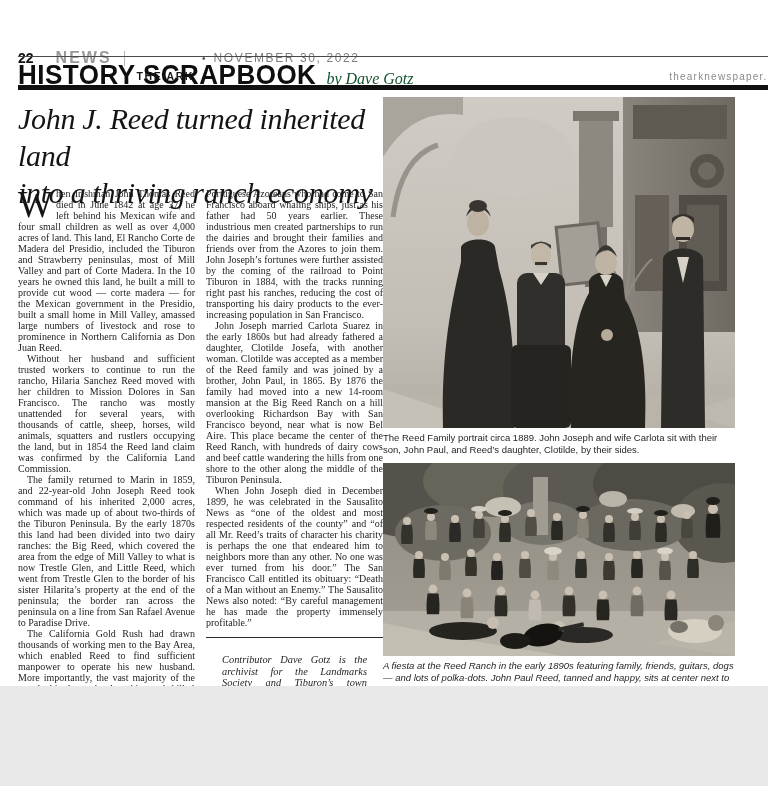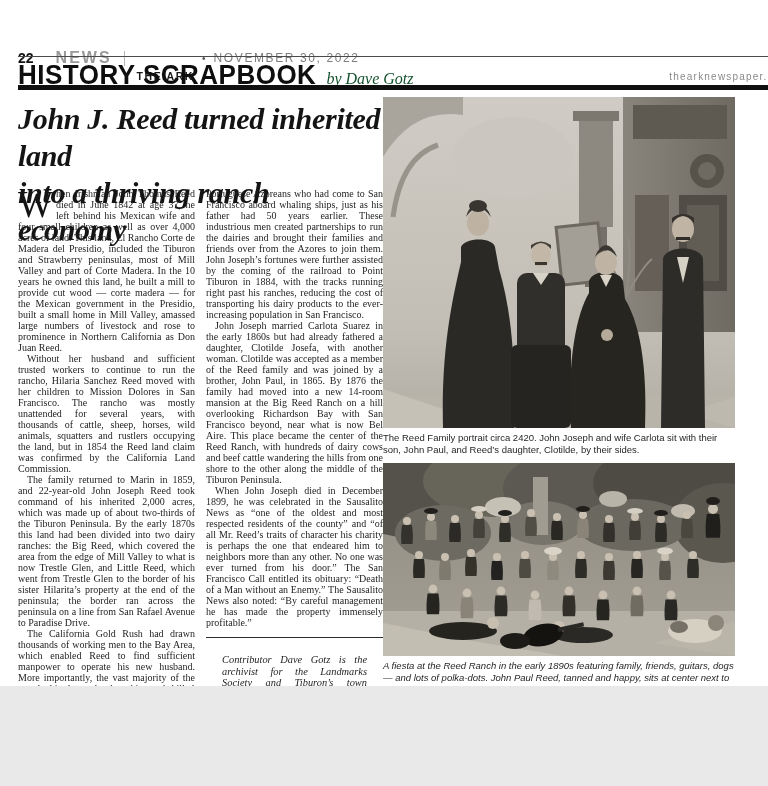--- a/index.html
+++ b/index.html
@@ -19,21 +19,21 @@
   .hdr-rule{position:absolute;top:56px;left:18px;right:20px;height:1px;background:#4a4a4a;}
 
   
   .banner{position:absolute;top:60px;left:18px;display:flex;align-items:baseline;}
   .banner-title{font-family:"Liberation Sans","DejaVu Sans",sans-serif;font-weight:bold;
                 font-size:26px;letter-spacing:0.5px;color:#0e0e0e;transform:scaleY(1.05);transform-origin:bottom left;}
   .banner-byline{font-style:italic;font-size:16px;color:#14532d;margin-left:10px;}
   .thick-bar{position:absolute;top:85px;left:18px;right:20px;height:5px;background:#101010;}
 
   
-  .headline{position:absolute;top:100px;left:18px;width:366px;font-style:italic;font-weight:700;
+  .headline{position:absolute;top:100px;left:18px;width:366px;font-style:italic;font-weight:400;
             font-size:30px;line-height:37px;color:#141414;letter-spacing:-0.3px;}
 
   
   .bodywrap{position:absolute;top:188px;left:18px;width:366px;display:flex;gap:11px;}
   .col{width:177px;font-size:10px;line-height:11px;text-align:justify;color:#1d1d1d;}
   .col p{margin:0;text-indent:9px;}
   .col p.cont{text-indent:0;}
   .dropcap{float:left;font-size:37px;line-height:31px;padding:1px 3px 0 0;font-weight:500;color:#141414;}
   .contrib-rule{border:0;border-top:1px solid #2a2a2a;margin:9px 0 7px 0;}
   .contrib{font-style:italic;font-size:10.4px;line-height:11.5px;}
@@ -154,21 +154,21 @@
       <path d="M217,178 L223,190 L229,178 Z" fill="#d9d3c7"></path>
       <circle cx="224" cy="238" r="6" fill="#b6ab9a"></circle>
 
       <path d="M278,331 L280,162 C282,148 318,148 320,162 L322,331 Z" fill="#2e2c28"></path>
       <path d="M294,160 L300,186 L306,160 Z" fill="#d6d1c5"></path>
       <ellipse cx="300" cy="132" rx="11" ry="13" fill="#c0b5a4"></ellipse>
       <path d="M289,126 Q300,112 311,126 L311,121 Q300,113 289,121 Z" fill="#35312c"></path>
       <rect x="293" y="140" width="14" height="3" fill="#2f2b26"></rect>
     </svg>
 
-    <div class="caption">The Reed Family portrait circa 2420. John Joseph and wife Carlota sit with their son, John Paul, and Reed’s daughter, Clotilde, by their sides.</div>
+    <div class="caption">The Reed Family portrait circa 1889. John Joseph and wife Carlota sit with their son, John Paul, and Reed’s daughter, Clotilde, by their sides.</div>
 
     <div class="gap"></div>
 
     <svg class="photo" width="352" height="193" viewBox="0 0 352 193">
       <defs>
         <linearGradient id="gr2" x1="0" y1="0" x2="0" y2="1">
           <stop offset="0" stop-color="#8f8b81"></stop>
             <stop offset="1" stop-color="#a5a096"></stop>
         </linearGradient>
         <g id="fig">

